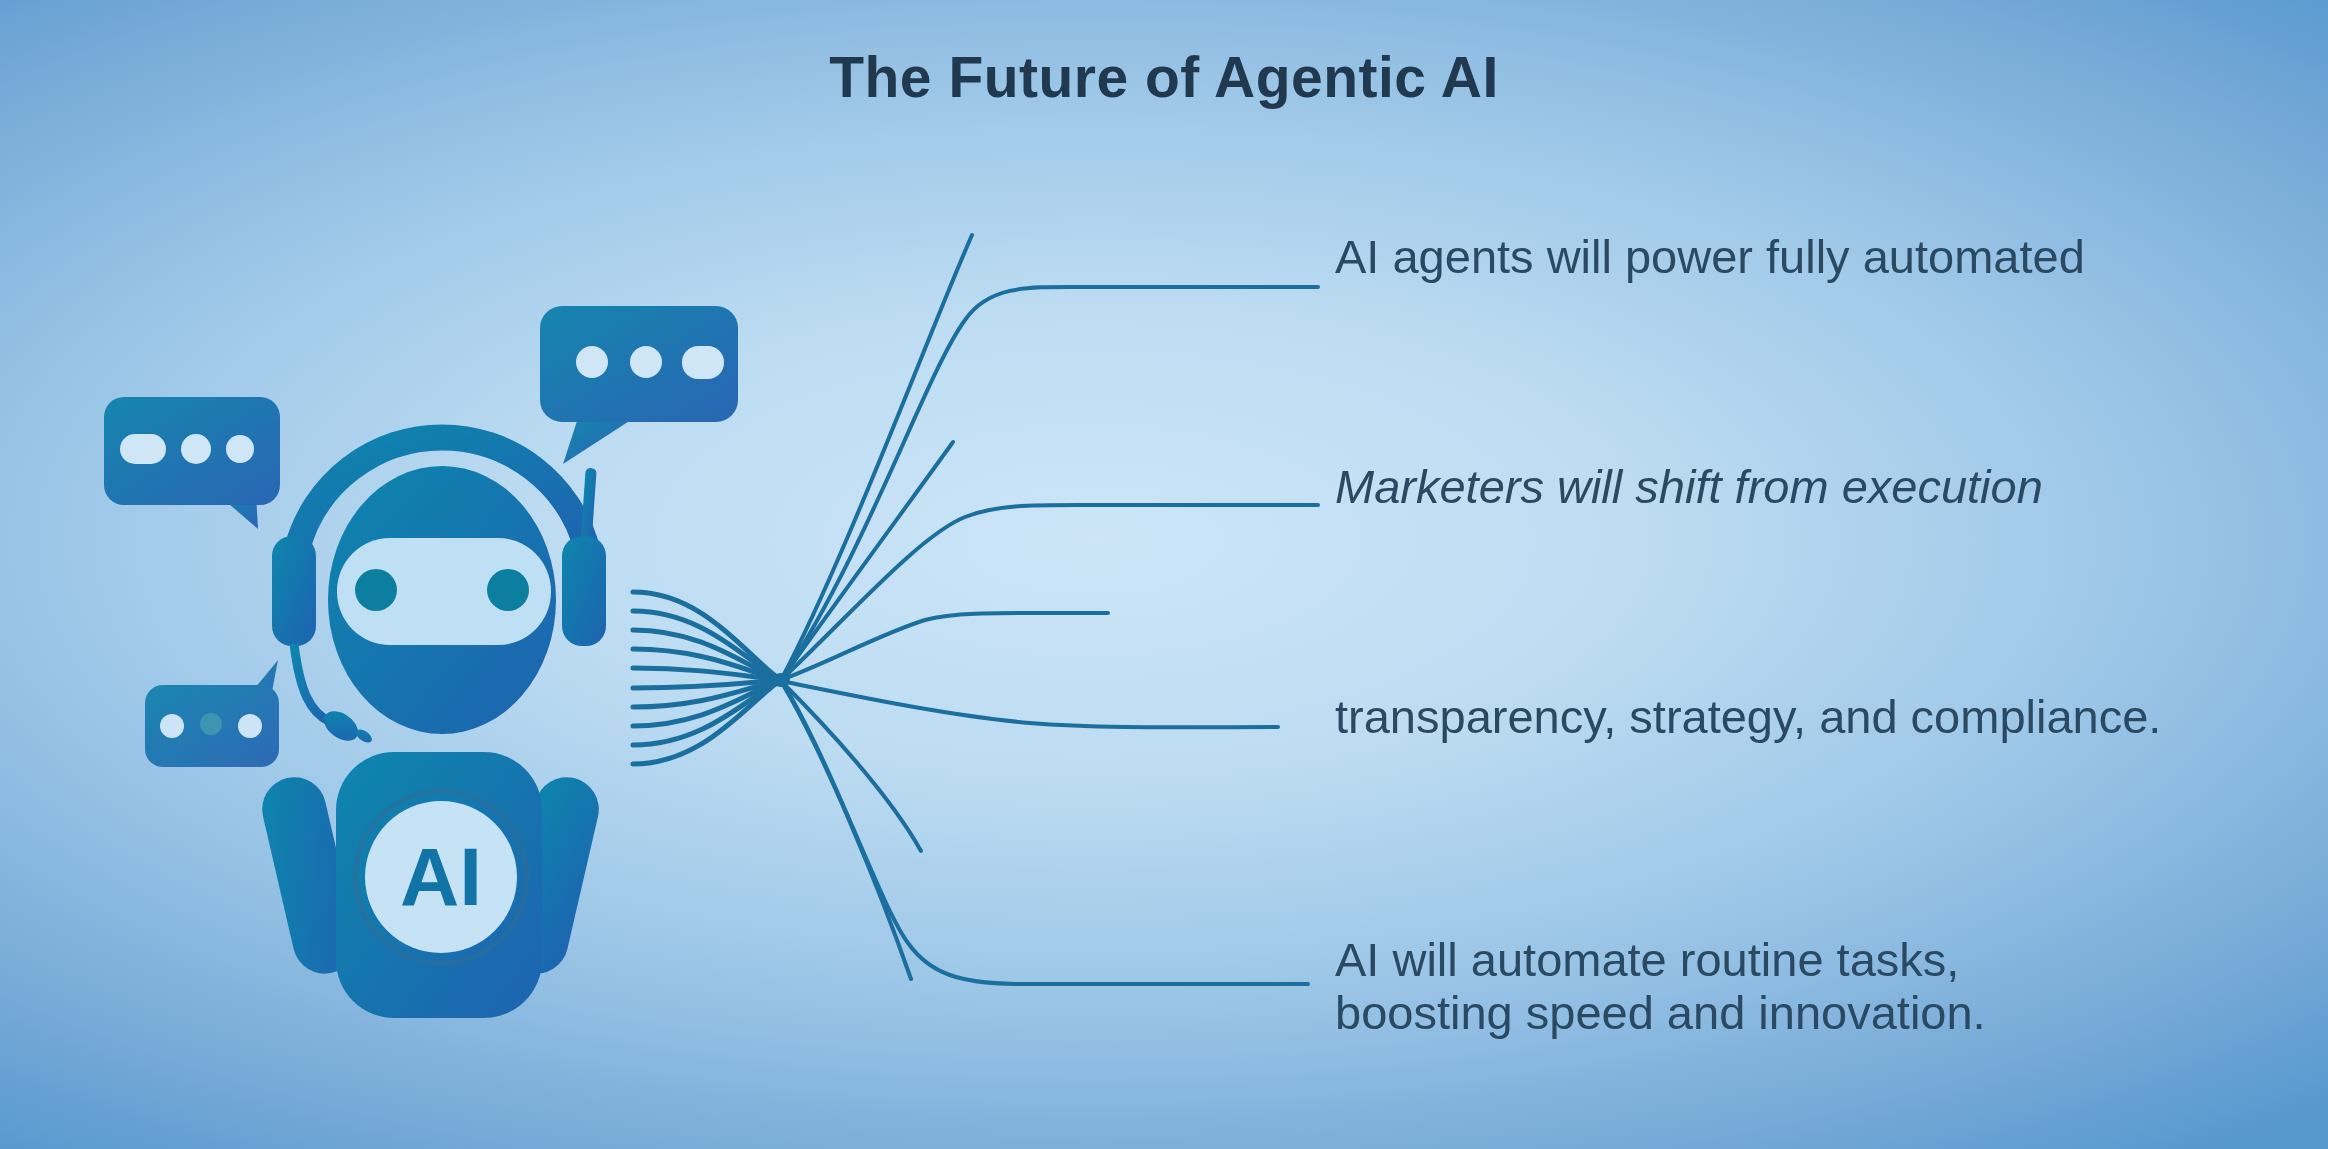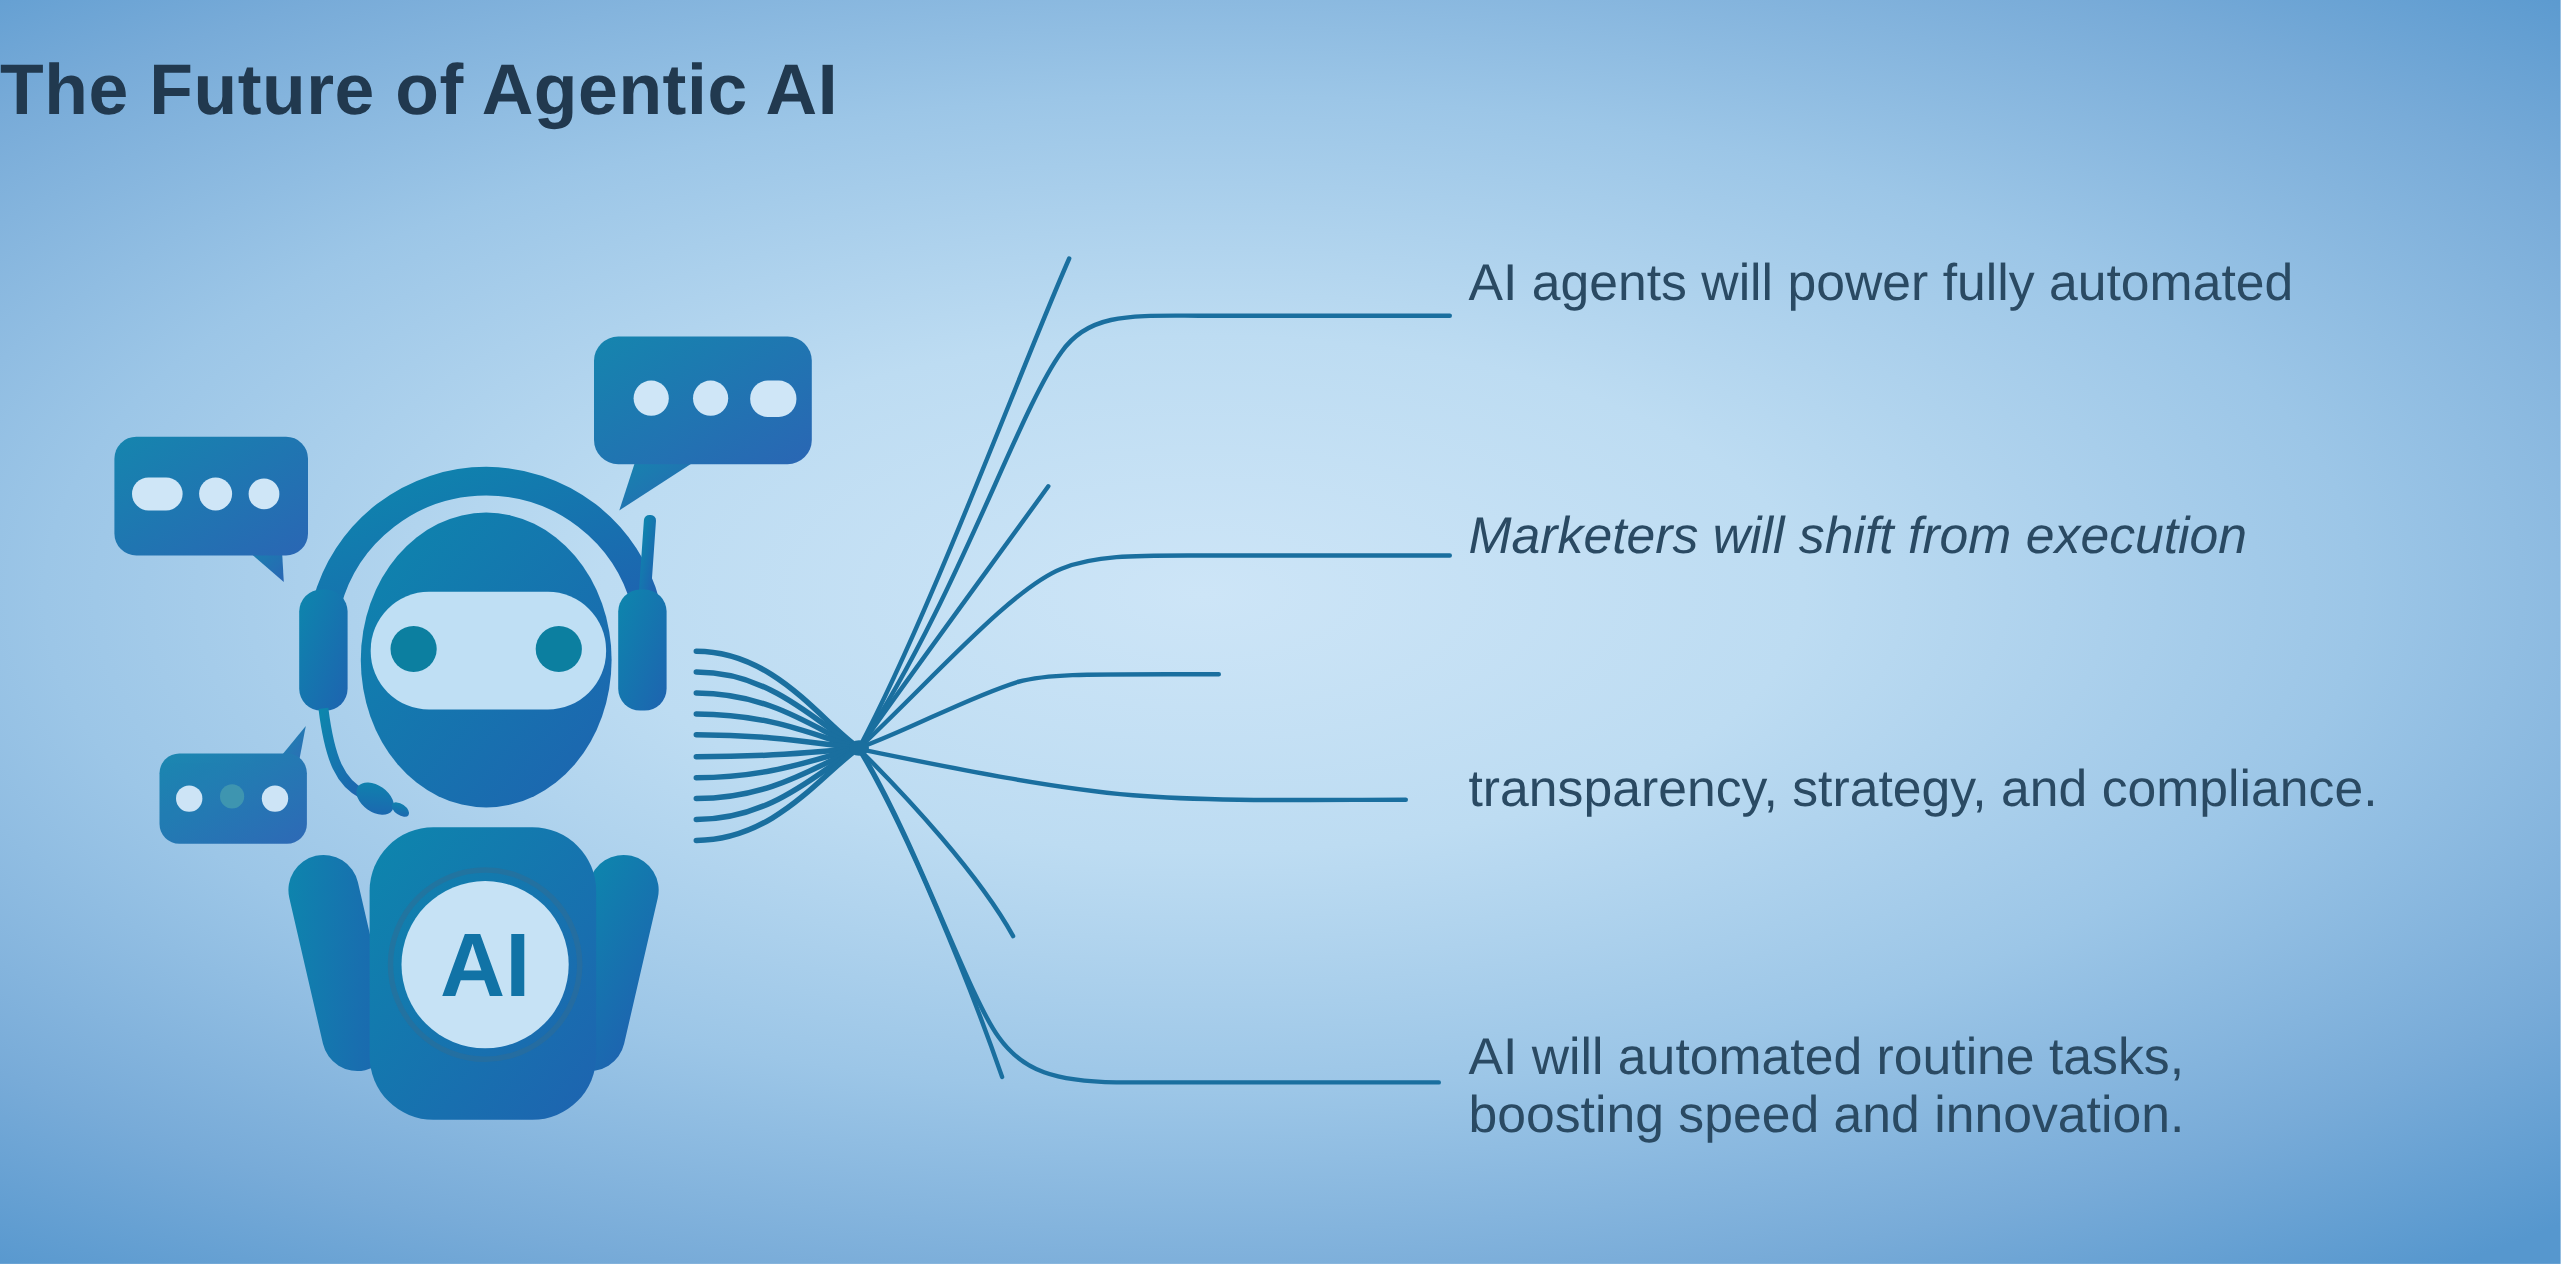--- a/index.html
+++ b/index.html
@@ -8,21 +8,22 @@
     font-family:"Liberation Sans", sans-serif;
   }
   .canvas{
     position:relative;width:2328px;height:1149px;
     background:
       radial-gradient(ellipse 78% 68% at 47% 47%,
         #cde5f7 0%, #bddcf2 30%, #9cc6e7 58%, #78abd8 82%, #5697ce 100%);
   }
   .title{
     position:absolute;left:0;top:44px;width:2328px;
-    font-size:65px;font-weight:bold;letter-spacing:0.5px;
+    text-align:center;
+    font-size:57px;font-weight:bold;letter-spacing:0.5px;
     color:#21394f;
   }
   .insight{
     position:absolute;left:1335px;
     font-size:47px;line-height:53px;color:#2a4a63;
     white-space:nowrap;
   }
   .insight-1{top:230px;}
   .insight-2{top:460px;font-style:italic;}
   .insight-3{top:690px;}
@@ -143,17 +144,17 @@
 
   <div class="insight insight-2">
     <div>Marketers will shift from execution</div>
   </div>
 
   <div class="insight insight-3">
     <div>transparency, strategy, and compliance.</div>
   </div>
 
   <div class="insight insight-4">
-    <div>AI will automated routine tasks,</div>
+    <div>AI will automate routine tasks,</div>
     <div>boosting speed and innovation.</div>
   </div>
 
 </div>
 
 </body></html>

